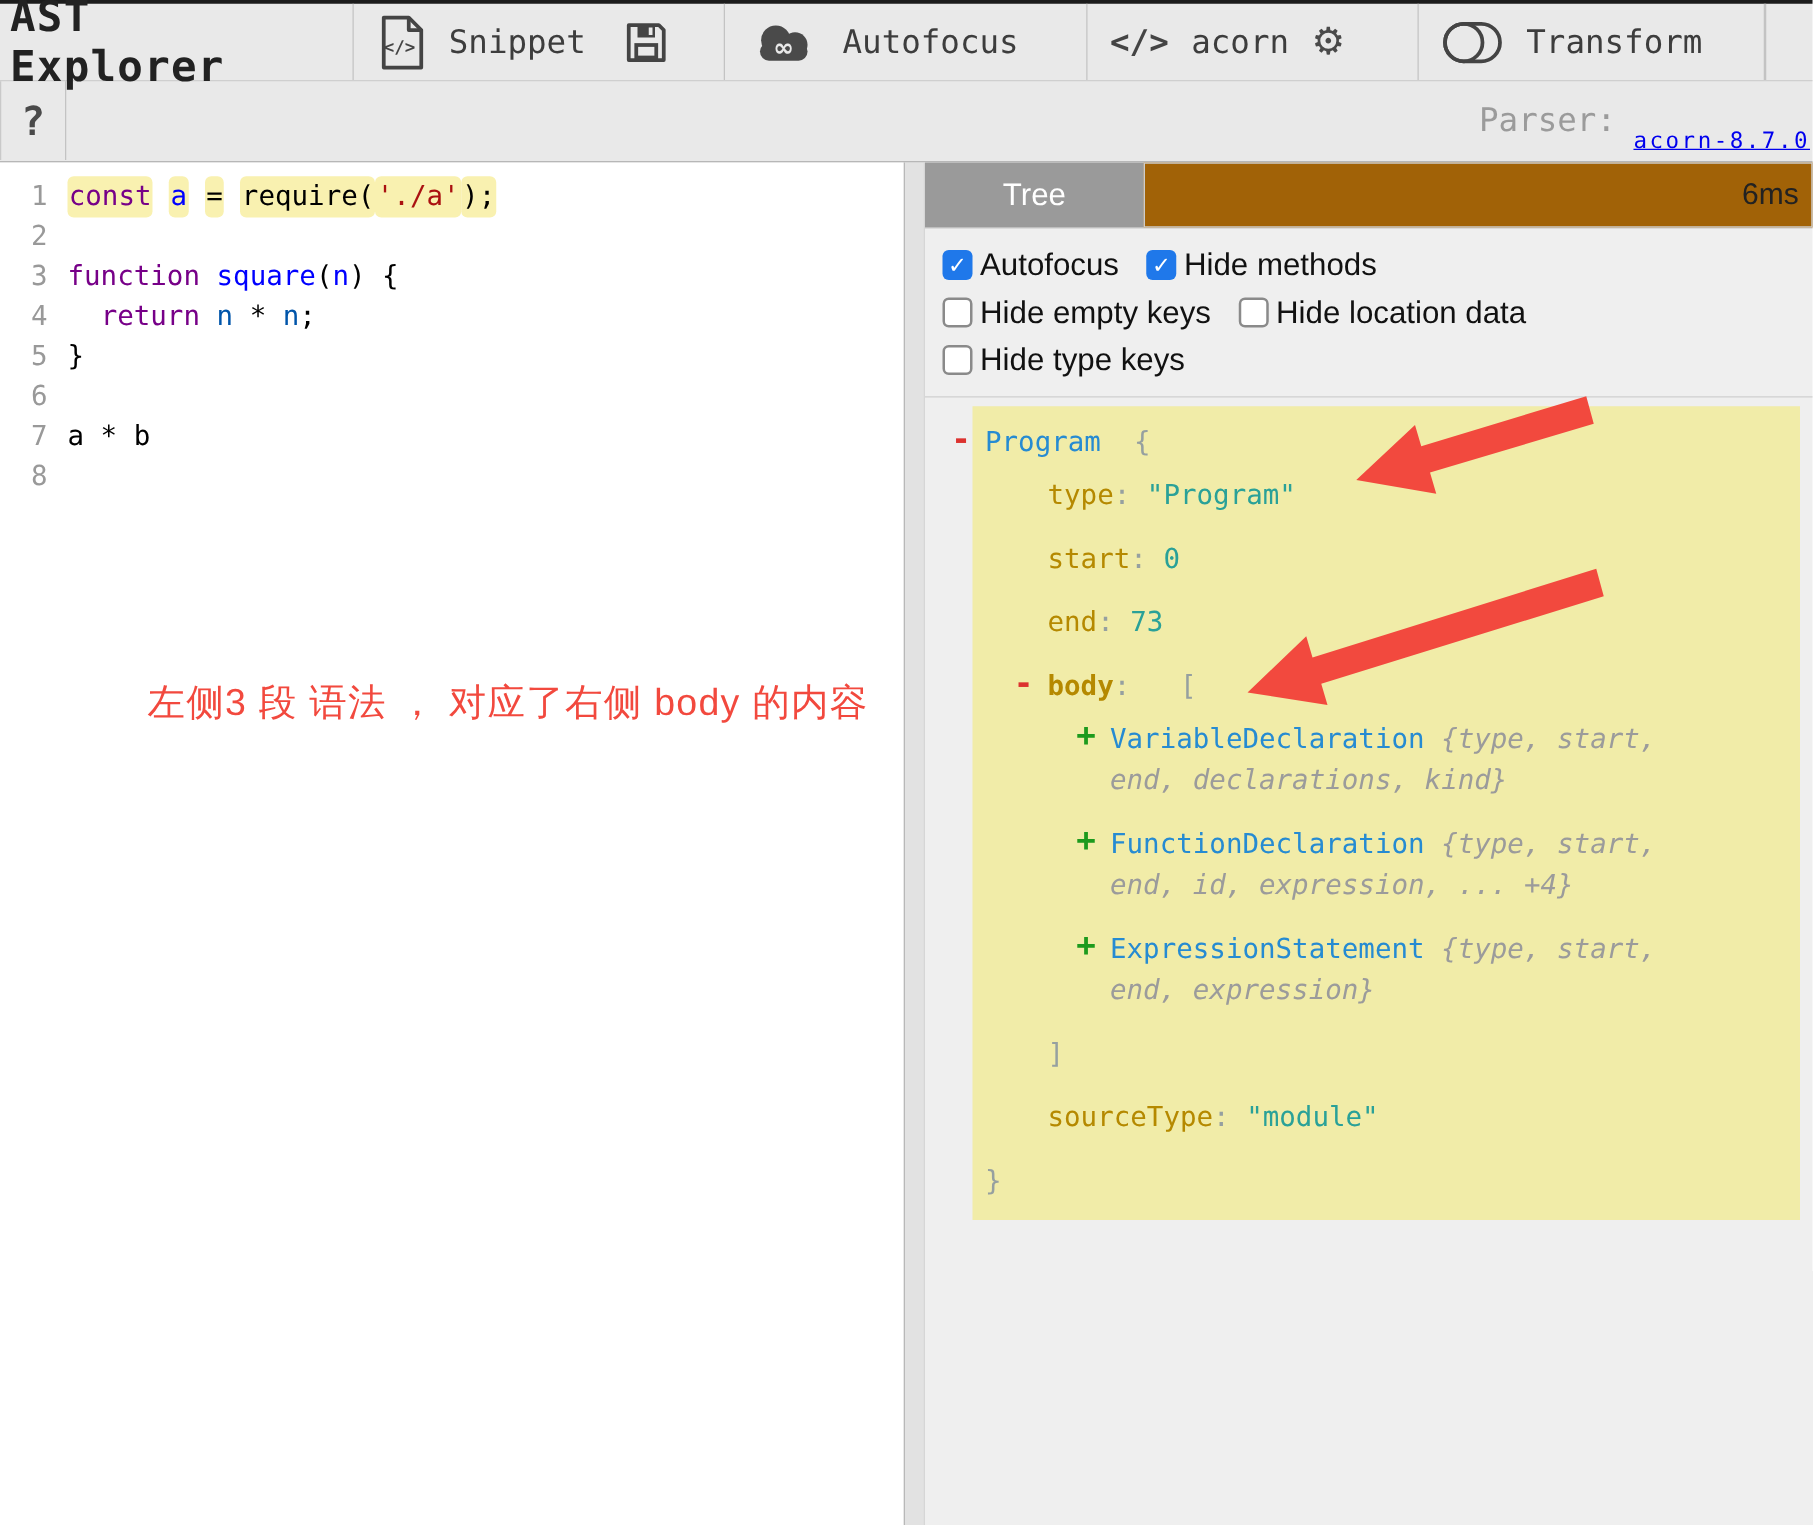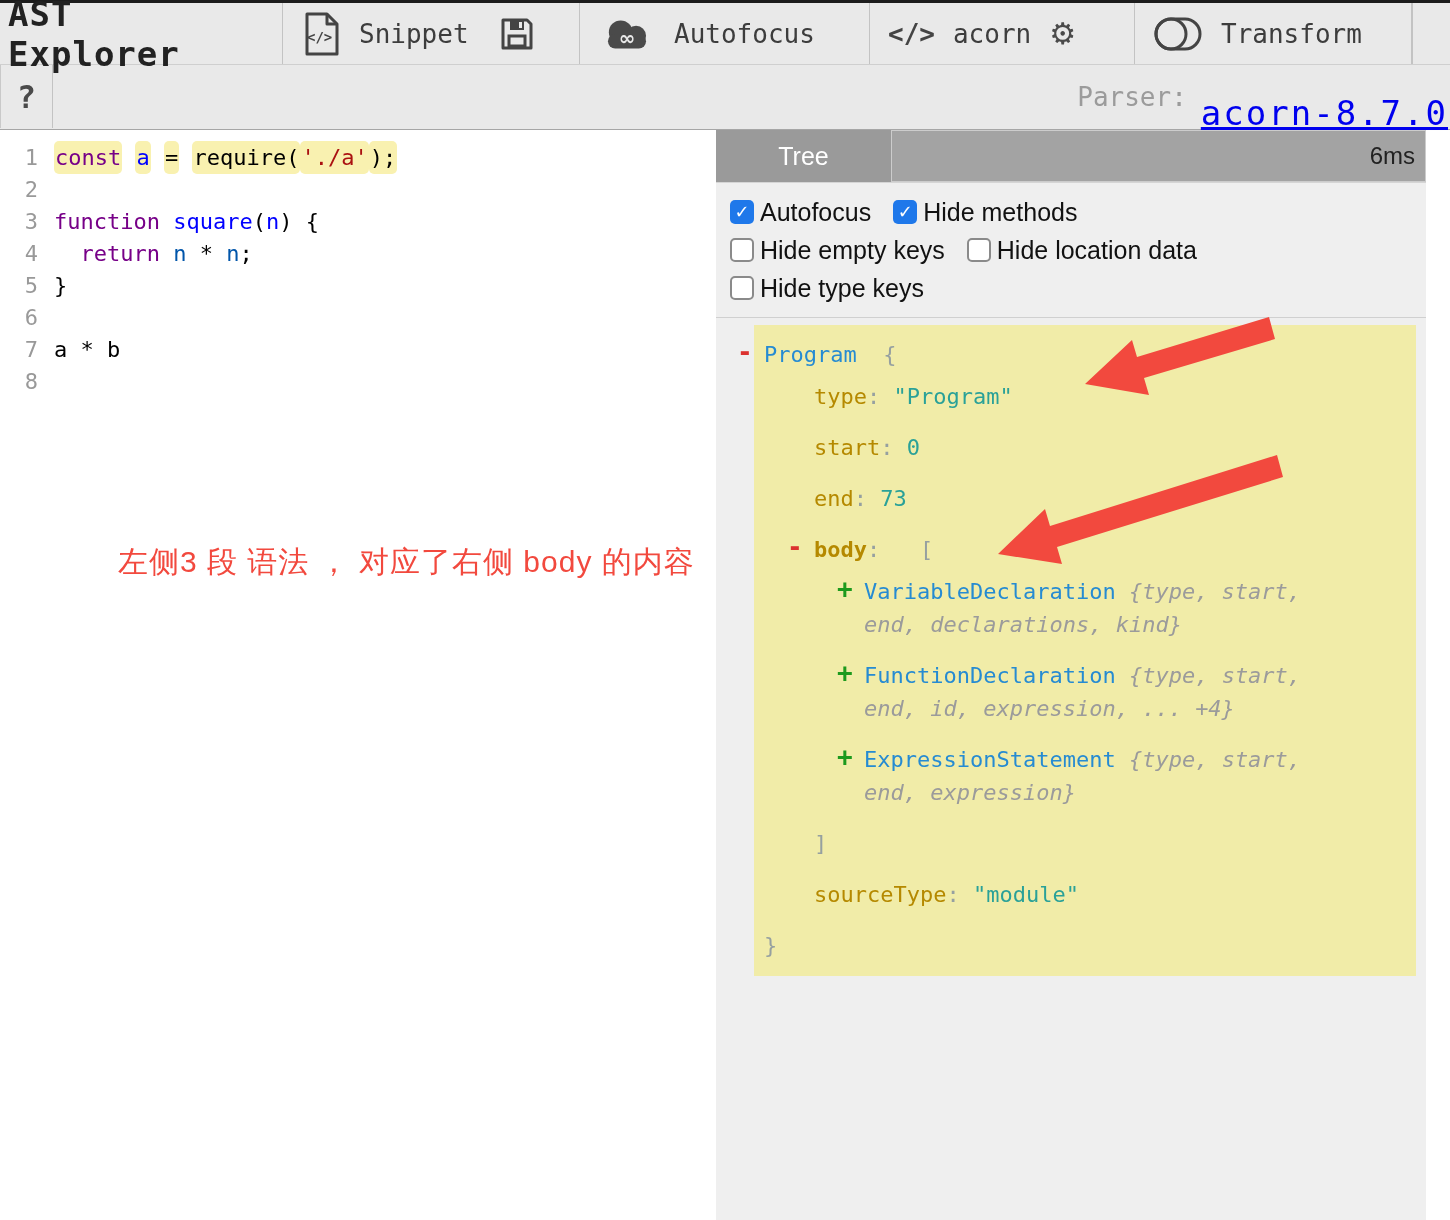--- a/index.html
+++ b/index.html
@@ -24,21 +24,21 @@
   .tb-spacer { flex:1; border-right:none; }
   .icon { display:inline-flex; align-items:center; justify-content:center; color:#4a4a4a; }
   .code-tag { font-size:26px; color:#444; font-weight:bold; }
   .gear { font-size:30px; color:#4a4a4a; font-family:"DejaVu Sans",sans-serif; }
   .keymap-sec { width:230px; display:flex; align-items:center; gap:18px; padding-left:14px; cursor:pointer; }
   .help-sec { width:53px; display:flex; align-items:center; justify-content:center;
               border-left:1px solid #c9c9c9; border-right:1px solid #c3c3c3; cursor:pointer; }
   .help-q { font-size:32px; font-weight:bold; color:#4a4a4a; }
   .parser-info { margin-left:auto; display:flex; align-items:center; gap:14px; padding-right:2px; }
   .parser-caption { font-size:26px; color:#9b9b9b; }
-  .parser-link { font-size:34px; letter-spacing:2px; color:var(--link-blue); text-decoration:underline; cursor:pointer;margin-top:32px; }
+  .parser-link { font-size:18px; letter-spacing:2px; color:var(--link-blue); text-decoration:underline; cursor:pointer;margin-top:32px; }
 
   
   .editor { position:absolute; top:130px; left:0; width:723px; height:1090px; background:#fff; padding-top:12px; cursor:text; }
   .cline { display:flex; line-height:32px; font-size:22px; white-space:pre; }
   .lnum { width:38px; text-align:right; color:#999; flex:none; }
   .ccode { margin-left:16px; color:#000; }
   .tok.kw { color:var(--kw-purple); }
   .tok.def { color:var(--def-blue); }
   .tok.v2 { color:var(--var2-blue); }
   .tok.str { color:var(--str-red); }
@@ -46,26 +46,26 @@
 
   .annotation { position:absolute; left:118px; top:542px; width:620px;
                 font-family:"Liberation Sans","DejaVu Sans",sans-serif;
                 font-size:30px; color:var(--annotation-red); letter-spacing:1px; white-space:nowrap; }
 
   
   .divider { position:absolute; top:130px; left:723px; width:17px; height:1090px;
              background:#e2e2e2; border-left:1px solid #b8b8b8; border-right:1px solid #d6d6d6; }
 
   
-  .right-panel { position:absolute; top:130px; left:716px; width:710px; height:1090px; background:#efefef;
+  .right-panel { position:absolute; top:130px; left:740px; width:710px; height:1090px; background:#efefef;
                  font-family:"Liberation Sans","DejaVu Sans",sans-serif; }
   .tabbar { display:flex; height:53px; border-bottom:1px solid #d5d5d5; }
   .tab { width:175px; display:flex; align-items:center; justify-content:center; font-size:25px; color:#111; cursor:pointer; background:#e9e9e9; }
   .tab.active { background:var(--active-tab-gray); color:#fff; }
-  .timing-strip { flex:1; border:1px solid #ccc; background:#a3a3a3; display:flex; align-items:center; justify-content:flex-end; padding-right:10px; }
+  .timing-strip { flex:1; border:1px solid #ccc; background:#a16207; display:flex; align-items:center; justify-content:flex-end; padding-right:10px; }
   .timing { font-size:24px; color:#222; }
 
   .options { height:135px; border-bottom:1px solid #d0d0d0; padding:10px 0 0 14px; }
   .opt-row { display:flex; gap:22px; height:38px; align-items:center; }
   .opt { display:flex; align-items:center; gap:6px; font-size:25px; color:#111; cursor:pointer; }
   .cb { width:24px; height:24px; border-radius:5px; flex:none; display:flex; align-items:center; justify-content:center; }
   .cb.checked { background:var(--checkbox-blue); }
   .cb.unchecked { background:#fff; border:2px solid #8a8a8a; }
   .cb .tick { color:#fff; font-size:18px; font-weight:bold; line-height:1; }
 

